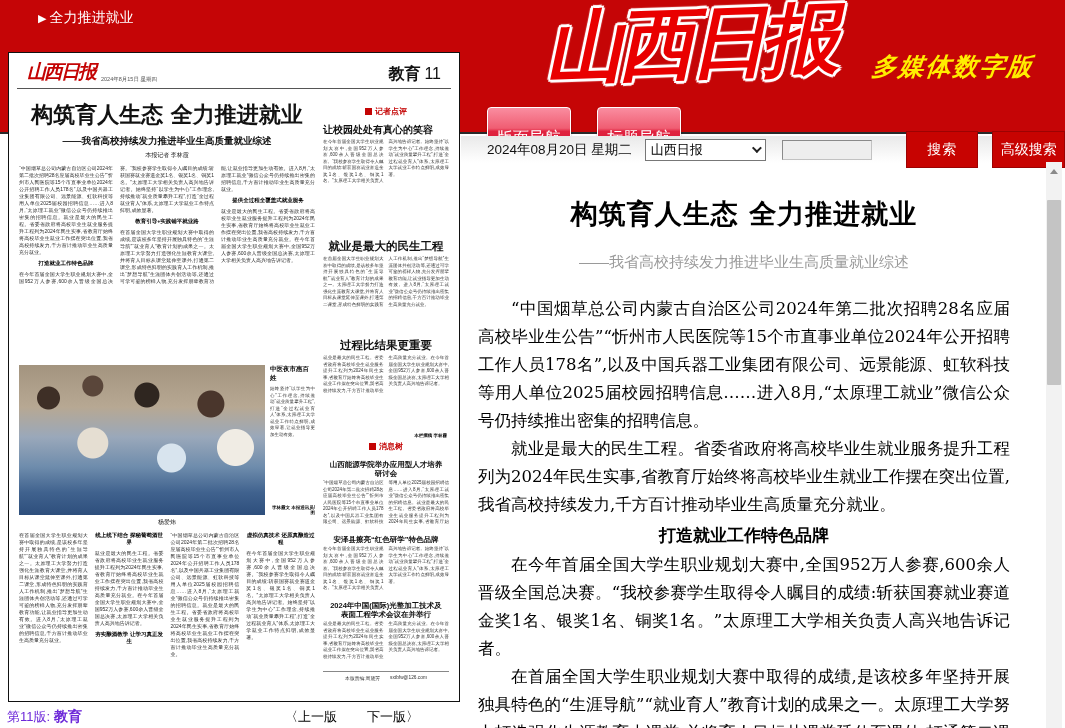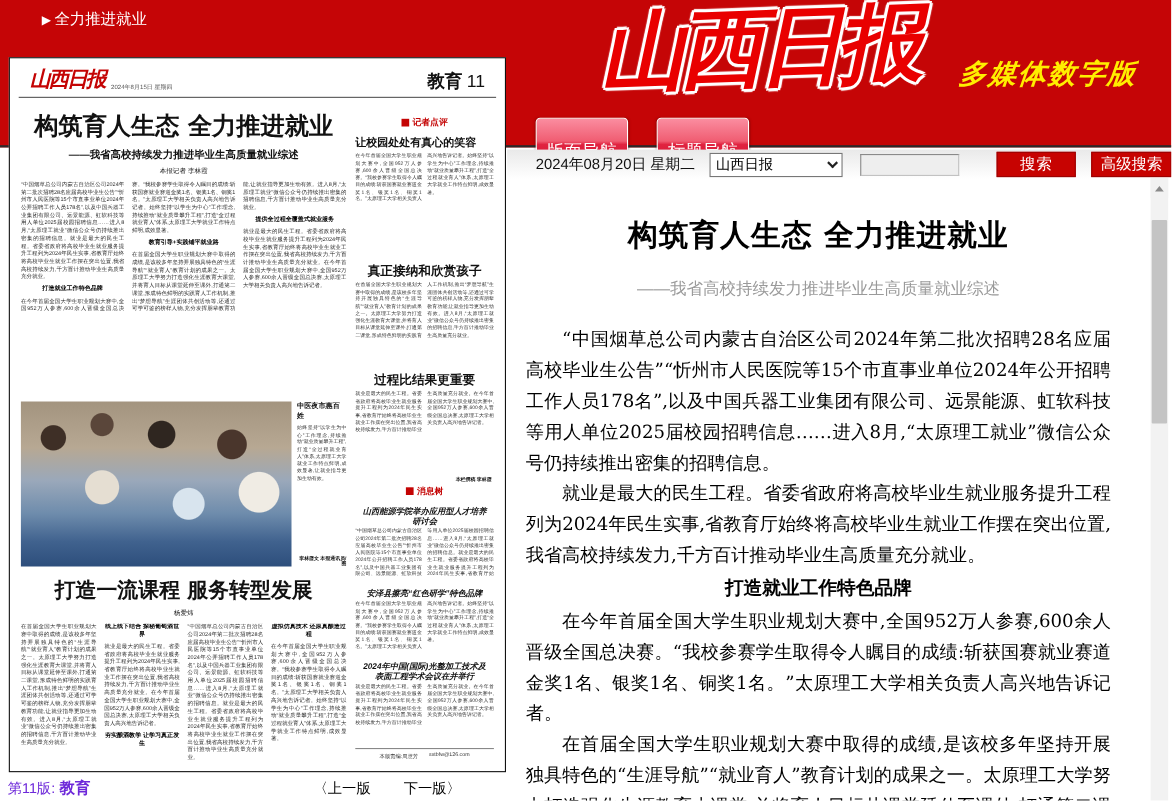--- a/index.html
+++ b/index.html
@@ -32,21 +32,21 @@
                 display:flex; align-items:center; }
   .date { margin-left:26px; font-size:13.5px; color:#111; white-space:nowrap;text-align:center; }
   .select { margin-left:13px; width:128px; height:22px; background:#fff; border:1px solid #777;
             display:flex; align-items:center; justify-content:space-between; padding:0 6px 0 5px;
             font-size:13px; cursor:pointer; }
   .caret { width:7px; height:7px; border-right:2px solid #222; border-bottom:2px solid #222;
            transform:rotate(45deg) translateY(-2px); }
   .search-input { margin-left:16px; width:90px; height:20px; background:#eee;
                   border:1px solid; border-color:#8a8a8a #c2c2c2 #c2c2c2 #8a8a8a; outline:none;
                   font-size:12px; padding:0 4px; }
-  .red-btn { height:23px; width:77px; background:#c70301; color:#fff; font-size:14px;
+  .red-btn { height:37px; width:77px; background:#c70301; color:#fff; font-size:14px;
              border:1px solid #9c0202; cursor:pointer; font-family:Liberation Serif, serif; letter-spacing:1px; }
   .red-btn.first { margin-left:34px; }
   .red-btn.adv { margin-left:14px; letter-spacing:0; }
 
   
   .article { position:absolute; left:478px; top:162px; width:532px; color:#000; }
   .article h1 { margin-top:34px; text-align:center; font-size:27px; font-weight:bold;
                 font-family:"DejaVu Serif","Liberation Serif",serif; letter-spacing:1px; }
   .article h2 { margin-top:21px; text-align:center; font-size:15px; font-weight:normal; color:#9a9a9a; }
   .article .body { margin-top:23px; font-size:16.5px; line-height:28px; text-align:justify;
@@ -102,21 +102,21 @@
   .np-cap-credit { font-size:4.5px; font-weight:bold; text-align:right; margin-top:2px; }
   .np-h2 { margin-top:9px; text-align:center; font-size:19px; font-weight:bold;
            font-family:"DejaVu Serif","Liberation Serif",serif; white-space:nowrap; }
   .np-sub2 { margin-top:4px; text-align:center; font-size:8.5px; font-weight:bold; }
   .np-right { flex:1; display:flex; flex-direction:column; padding-top:10px; }
   .np-label { display:flex; align-items:center; justify-content:center; gap:3px; color:#c40404;
               font-size:8px; font-weight:bold; margin:3px 0; }
   .np-sq { width:7px; height:7px; background:#c40404; display:inline-block; }
   .np-rh1 { text-align:left; font-size:10px; font-weight:bold; margin:3px 0 2px; }
   .np-rh2 { text-align:center; font-size:11.5px; font-weight:bold; margin:6px 0 2px; }
-  .np-rh3 { text-align:center; font-size:7.5px; font-weight:bold; margin:5px 4px 2px; line-height:9px;font-style:italic; }
+  .np-rh3 { text-align:center; font-size:7.5px; font-weight:bold; margin:5px 4px 2px; line-height:9px; }
   .np-rtext { column-count:2; column-gap:5px; font-size:4.5px; line-height:6.5px; text-align:justify;
               color:#333; overflow:hidden; }
   .np-rtext.tall { height:94px; }
   .np-rtext.mid { height:76px; }
   .np-rtext.sm { height:50px; }
   .np-rcredit { font-size:4.5px; font-weight:bold; text-align:right; margin:2px 2px 0 0; }
   .np-footer { margin-top:auto; border-top:1px solid #888; padding:3px 2px 2px; display:flex;
                justify-content:center; gap:10px; font-size:4.8px; color:#333; }
 
   
@@ -195,40 +195,39 @@
           <span>就业是最大的民生工程。省委省政府将高校毕业生就业服务提升工程列为2024年民生实事,省教育厅始终将高校毕业生就业工作摆在突出位置,我省高校持续发力,千方百计推动毕业生高质量充分就业。在今年首届全国大学生职业规划大赛中,全国952万人参赛,600余人晋级全国总决赛,太原理工大学相关负责人高兴地告诉记者。</span>
         </div>
         <div class="np-photo-row">
           <div class="np-photo"></div>
           <div class="np-photo-cap">
             <div class="np-cap-title">中医夜市惠百姓</div>
             <div class="np-cap-text">始终坚持“以学生为中心”工作理念,持续推动“就业质量攀升工程”,打造“全过程就业育人”体系,太原理工大学就业工作特点鲜明,成效显著,让就业指导更加生动有效。</div>
             <div class="np-cap-credit">李林霞文 本报通讯员/图</div>
           </div>
         </div>
-        <div class="np-h2">打造一流课程 服务转型发展</div>
         <div class="np-byline">杨爱炜</div>
         <div class="np-text cols4">
           <span>在首届全国大学生职业规划大赛中取得的成绩,是该校多年坚持开展独具特色的“生涯导航”“就业育人”教育计划的成果之一。太原理工大学努力打造强化生涯教育大课堂,并将育人目标从课堂延伸至课外,打通第二课堂,形成特色鲜明的实践育人工作机制,推出“梦想导航”生涯团体共创活动等,还通过可学可鉴的榜样人物,充分发挥朋辈教育功能,让就业指导更加生动有效。进入8月,“太原理工就业”微信公众号仍持续推出密集的招聘信息,千方百计推动毕业生高质量充分就业。</span>
           <div class="np-subhead">线上线下结合 探秘葡萄酒世界</div>
           <span>就业是最大的民生工程。省委省政府将高校毕业生就业服务提升工程列为2024年民生实事,省教育厅始终将高校毕业生就业工作摆在突出位置,我省高校持续发力,千方百计推动毕业生高质量充分就业。在今年首届全国大学生职业规划大赛中,全国952万人参赛,600余人晋级全国总决赛,太原理工大学相关负责人高兴地告诉记者。</span>
           <div class="np-subhead">夯实酿酒教学 让学习真正发生</div>
           <span>“中国烟草总公司内蒙古自治区公司2024年第二批次招聘28名应届高校毕业生公告”“忻州市人民医院等15个市直事业单位2024年公开招聘工作人员178名”,以及中国兵器工业集团有限公司、远景能源、虹软科技等用人单位2025届校园招聘信息……进入8月,“太原理工就业”微信公众号仍持续推出密集的招聘信息。就业是最大的民生工程。省委省政府将高校毕业生就业服务提升工程列为2024年民生实事,省教育厅始终将高校毕业生就业工作摆在突出位置,我省高校持续发力,千方百计推动毕业生高质量充分就业。</span>
           <div class="np-subhead">虚拟仿真技术 还原真酿造过程</div>
           <span>在今年首届全国大学生职业规划大赛中,全国952万人参赛,600余人晋级全国总决赛。“我校参赛学生取得令人瞩目的成绩:斩获国赛就业赛道金奖1名、银奖1名、铜奖1名。”太原理工大学相关负责人高兴地告诉记者。始终坚持“以学生为中心”工作理念,持续推动“就业质量攀升工程”,打造“全过程就业育人”体系,太原理工大学就业工作特点鲜明,成效显著。</span>
         </div>
       </div>
       <div class="np-right">
         <div class="np-label">
           <span class="np-sq"></span>
           <span>记者点评</span>
         </div>
         <div class="np-rh1">让校园处处有真心的笑容</div>
         <div class="np-rtext tall">在今年首届全国大学生职业规划大赛中,全国952万人参赛,600余人晋级全国总决赛。“我校参赛学生取得令人瞩目的成绩:斩获国赛就业赛道金奖1名、银奖1名、铜奖1名。”太原理工大学相关负责人高兴地告诉记者。始终坚持“以学生为中心”工作理念,持续推动“就业质量攀升工程”,打造“全过程就业育人”体系,太原理工大学就业工作特点鲜明,成效显著。</div>
-        <div class="np-rh2">真正接纳和欣赏孩子</div>
+        <div class="np-rh2">就业是最大的民生工程</div>
         <div class="np-rtext mid">在首届全国大学生职业规划大赛中取得的成绩,是该校多年坚持开展独具特色的“生涯导航”“就业育人”教育计划的成果之一。太原理工大学努力打造强化生涯教育大课堂,并将育人目标从课堂延伸至课外,打通第二课堂,形成特色鲜明的实践育人工作机制,推出“梦想导航”生涯团体共创活动等,还通过可学可鉴的榜样人物,充分发挥朋辈教育功能,让就业指导更加生动有效。进入8月,“太原理工就业”微信公众号仍持续推出密集的招聘信息,千方百计推动毕业生高质量充分就业。</div>
         <div class="np-rh2">过程比结果更重要</div>
         <div class="np-rtext mid">就业是最大的民生工程。省委省政府将高校毕业生就业服务提升工程列为2024年民生实事,省教育厅始终将高校毕业生就业工作摆在突出位置,我省高校持续发力,千方百计推动毕业生高质量充分就业。在今年首届全国大学生职业规划大赛中,全国952万人参赛,600余人晋级全国总决赛,太原理工大学相关负责人高兴地告诉记者。</div>
         <div class="np-rcredit">本栏撰稿 李林霞</div>
         <div class="np-label">
           <span class="np-sq"></span>
           <span>消息树</span>
         </div>
         <div class="np-rh3">山西能源学院举办应用型人才培养研讨会</div>
         <div class="np-rtext sm">“中国烟草总公司内蒙古自治区公司2024年第二批次招聘28名应届高校毕业生公告”“忻州市人民医院等15个市直事业单位2024年公开招聘工作人员178名”,以及中国兵器工业集团有限公司、远景能源、虹软科技等用人单位2025届校园招聘信息……进入8月,“太原理工就业”微信公众号仍持续推出密集的招聘信息。就业是最大的民生工程。省委省政府将高校毕业生就业服务提升工程列为2024年民生实事,省教育厅始终将高校毕业生就业工作摆在突出位置,我省高校持续发力,千方百计推动毕业生高质量充分就业。</div>

